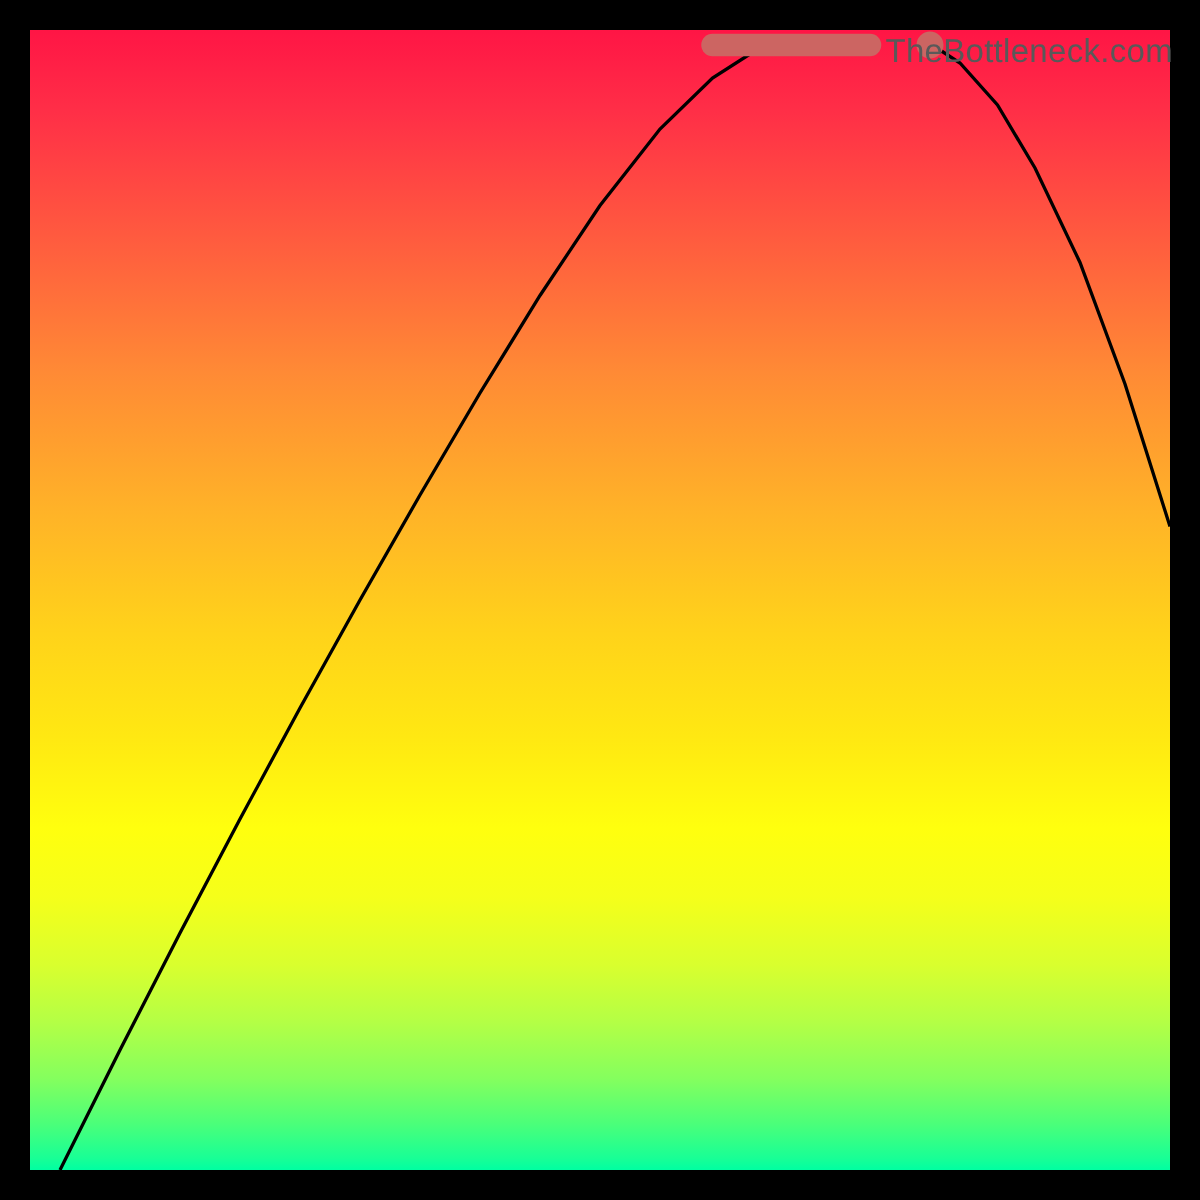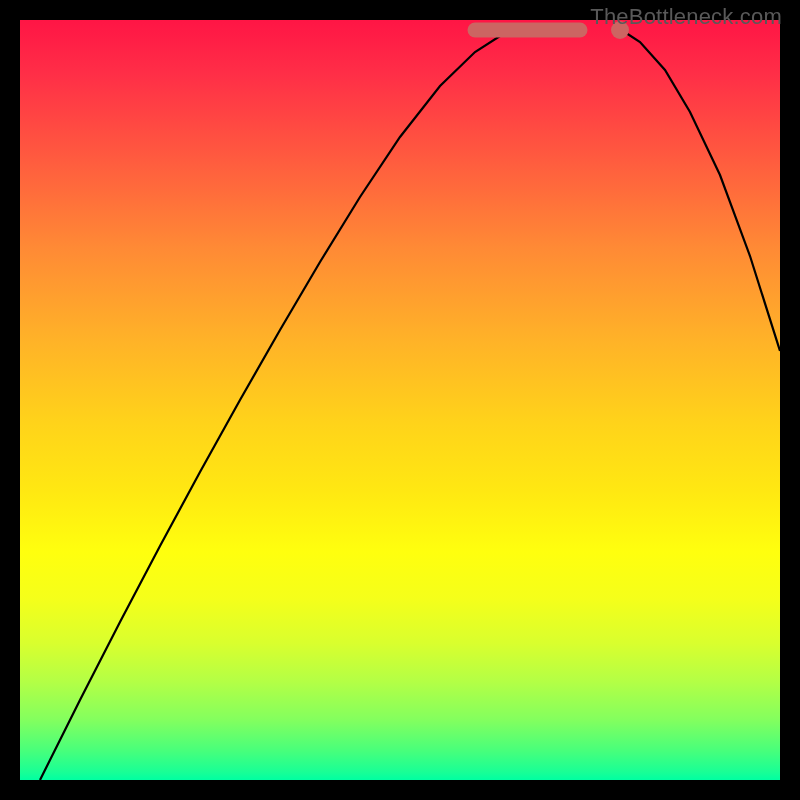--- a/index.html
+++ b/index.html
@@ -6,21 +6,21 @@
     margin: 0;
     padding: 0;
     width: 800px;
     height: 800px;
     background: #000;
     font-family: Arial, sans-serif;
     position: relative;
   }
   .watermark {
     position: absolute;
-    top: 4px;
+    top: 21px;
     right: 18px;
     color: #595959;
     font-size: 22px;
     font-weight: 500;
     z-index: 3;
     letter-spacing: 0.2px;
   }
   .plot-area {
     position: absolute;
     left: 20px;

